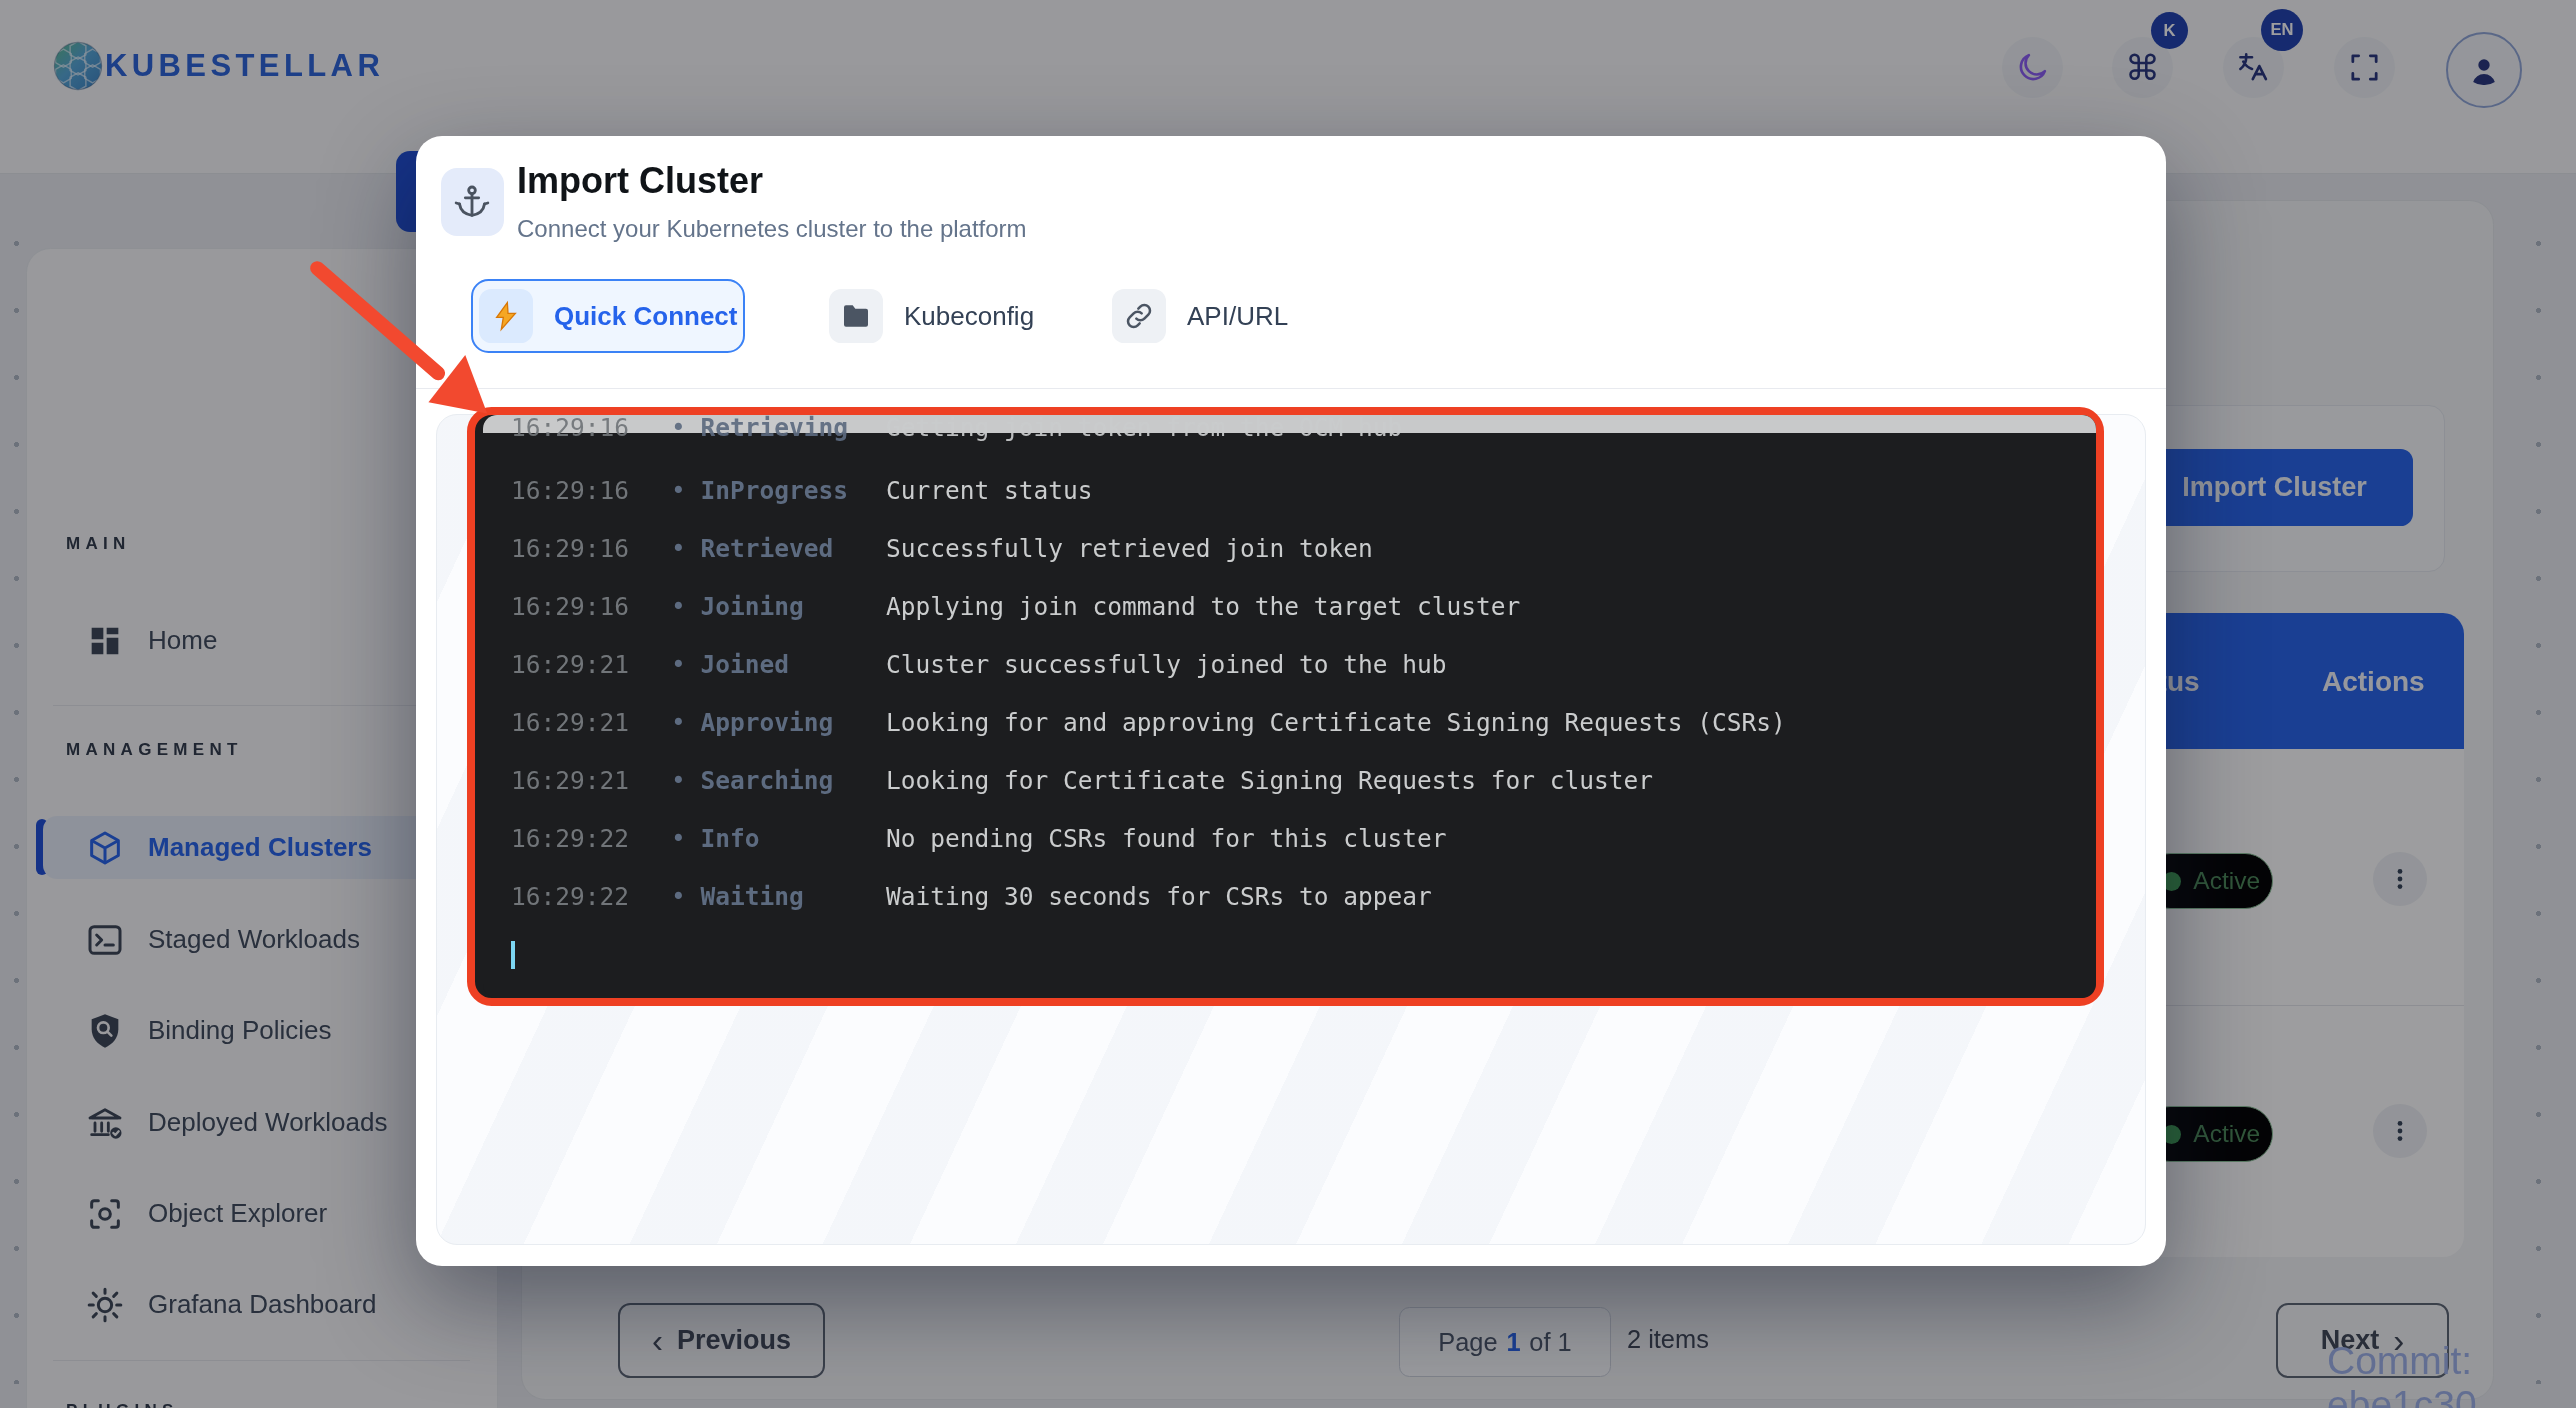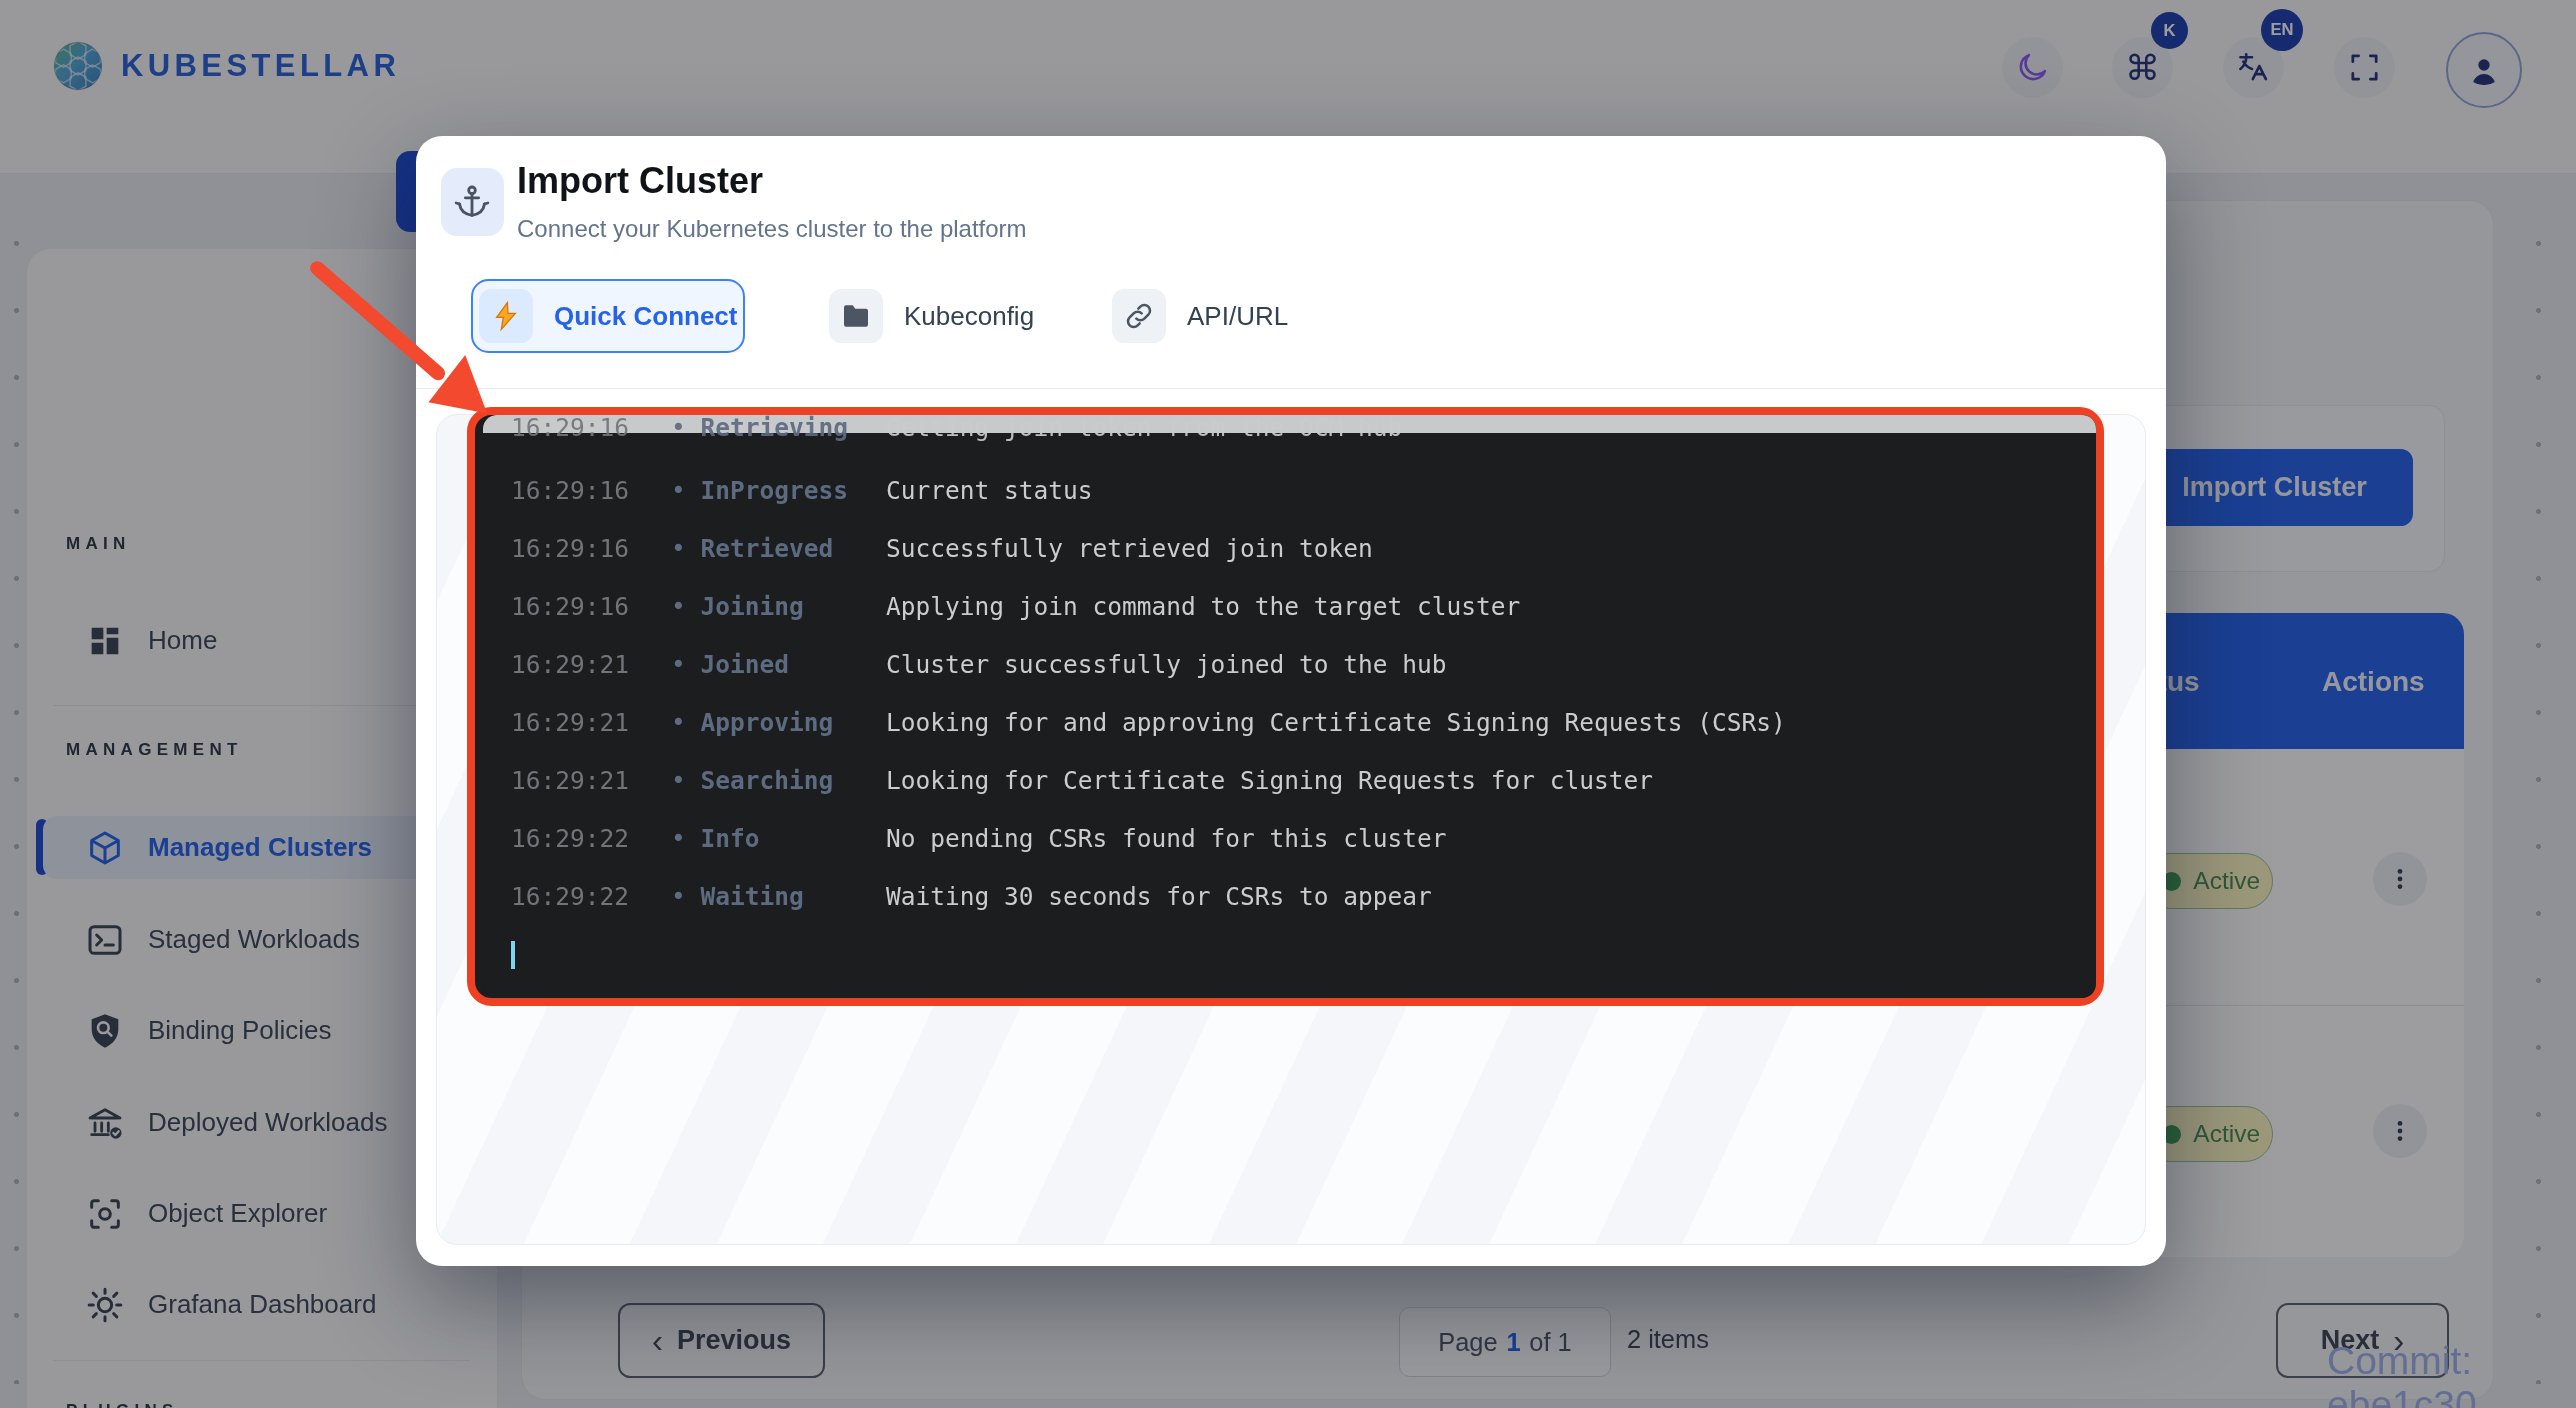--- a/index.html
+++ b/index.html
@@ -3,21 +3,21 @@
 <meta charset="utf-8">
 <style>
   html,body{margin:0;padding:0;}
   body{width:2576px;height:1409px;overflow:hidden;background:#e9ecf0;
        font-family:"Liberation Sans",sans-serif;-webkit-font-smoothing:antialiased;}
   #root{position:relative;width:2576px;height:1409px;}
 
   
   #app{position:absolute;inset:0;background:#e9ecf0;}
   .topbar{position:absolute;left:0;top:0;width:2576px;height:173px;background:#f8f9fa;border-bottom:1.3px solid #e3e6ea;}
-  .logo-wrap{position:absolute;left:51px;top:39px;display:flex;align-items:center;gap:16px;}
+  .logo-wrap{position:absolute;left:51px;top:39px;display:flex;align-items:center;}
   .logo-text{font-size:31px;font-weight:800;letter-spacing:4.4px;color:#2b63d9;}
   .hbtn{position:absolute;top:37px;width:61px;height:61px;border-radius:50%;background:#eef1f5;display:flex;align-items:center;justify-content:center;}
   .hbtn svg{width:35px;height:35px;}
   .hglyph{font-size:35px;color:#27357e;line-height:1;}
   .badge{position:absolute;border-radius:50%;background:#1e40af;color:#fff;display:flex;align-items:center;justify-content:center;font-size:16.6px;font-weight:700;}
   .avatar-ring{position:absolute;left:2446px;top:32px;width:72px;height:72px;border-radius:50%;border:2.6px solid #8fa6d8;background:#f2f4f8;display:flex;align-items:center;justify-content:center;}
   .avatar-ring svg{width:40px;height:40px;}
 
   .sidebar{position:absolute;left:26px;top:248px;width:470px;height:1161px;background:#f8f9fa;border:1.3px solid #e6e9ed;border-radius:24.5px 24.5px 0 0;}
   .sec-label{position:absolute;left:39px;font-size:17px;font-weight:700;letter-spacing:5.3px;color:#2f3a4a;}
@@ -34,21 +34,21 @@
      background-image:radial-gradient(circle,rgba(100,116,139,.45) 2.2px,transparent 2.6px);
      background-size:8.8px 67px;background-repeat:repeat-y;}
 
   .importcard{position:absolute;left:2033px;top:405px;width:410px;height:165px;background:#f8fafc;border:1.3px solid #e4e8ee;border-radius:16px;}
   .importbtn{position:absolute;left:2098px;top:449px;width:315px;height:77px;background:#2563eb;border-radius:12.3px;display:flex;align-items:center;justify-content:center;gap:17.5px;color:#f2f5fb;font-size:27px;font-weight:700;}
   .plus{font-size:35px;font-weight:400;line-height:1;}
 
   .tablecard{position:absolute;left:2042px;top:613px;width:422px;height:644px;background:#ffffff;border-radius:21px;}
   .thead{position:absolute;left:2042px;top:613px;width:422px;height:136px;background:#2563eb;border-radius:21px 21px 0 0;}
   .thtxt{position:absolute;top:666px;color:#f3f6fc;font-size:28px;font-weight:700;}
-  .activepill{position:absolute;width:131px;height:56px;border:1.8px solid #8fc79c;background:#fef9c3;border-radius:28px;display:flex;align-items:center;gap:12.3px;padding-left:19px;box-sizing:border-box;}
+  .activepill{position:absolute;width:131px;height:56px;border:1.8px solid #8fc79c;background:#000000;border-radius:28px;display:flex;align-items:center;gap:12.3px;padding-left:19px;box-sizing:border-box;}
   .adot{width:19px;height:19px;border-radius:50%;background:#3f9d53;}
   .atxt{font-size:24.5px;color:#4b8a58;}
   .kebab{position:absolute;width:54px;height:54px;border-radius:50%;background:#eef1f5;display:flex;align-items:center;justify-content:center;}
   .rowdiv{position:absolute;left:2154px;top:1005px;width:310px;height:0.9px;background:#e5e7eb;}
 
   .pgbtn{position:absolute;top:1303px;height:75px;border:2.2px solid #5b6472;border-radius:12.3px;background:transparent;display:flex;align-items:center;justify-content:center;gap:14px;font-size:27px;font-weight:700;color:#3f4756;box-sizing:border-box;}
   .chev{font-size:33px;font-weight:400;color:#3f4756;line-height:1;}
   .pagebox{position:absolute;left:1399px;top:1307px;width:210px;height:68px;border:1.3px solid #cdd3dd;border-radius:10.5px;background:#fbfcfe;display:flex;align-items:center;justify-content:center;gap:8.8px;font-size:25.4px;color:#4a5568;}
   .pagenum{color:#2563eb;font-weight:700;}
   .items-count{position:absolute;left:1627px;top:1325px;font-size:25.4px;color:#3f4756;}

